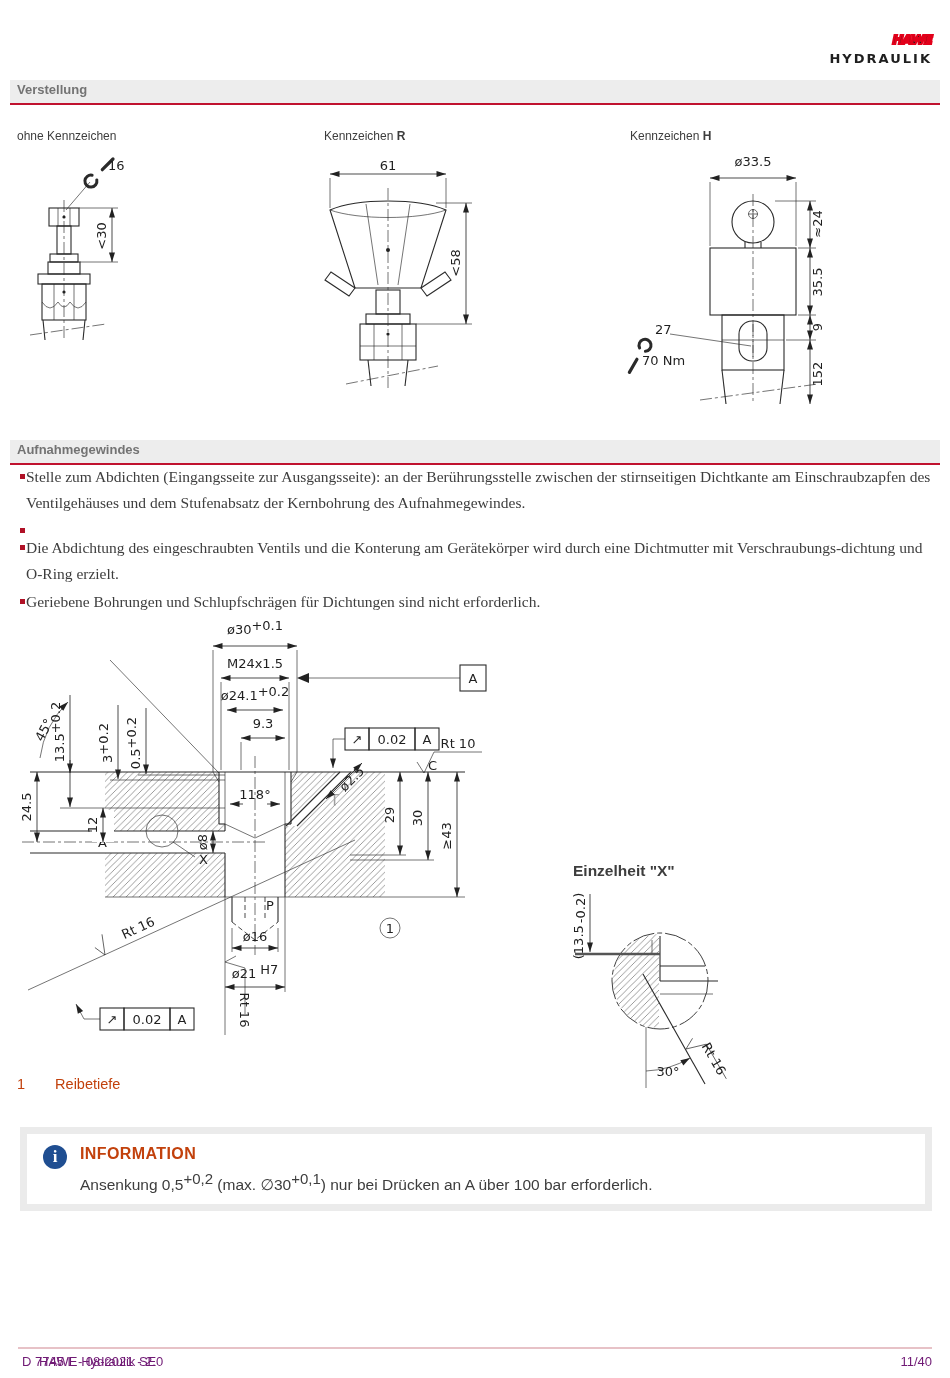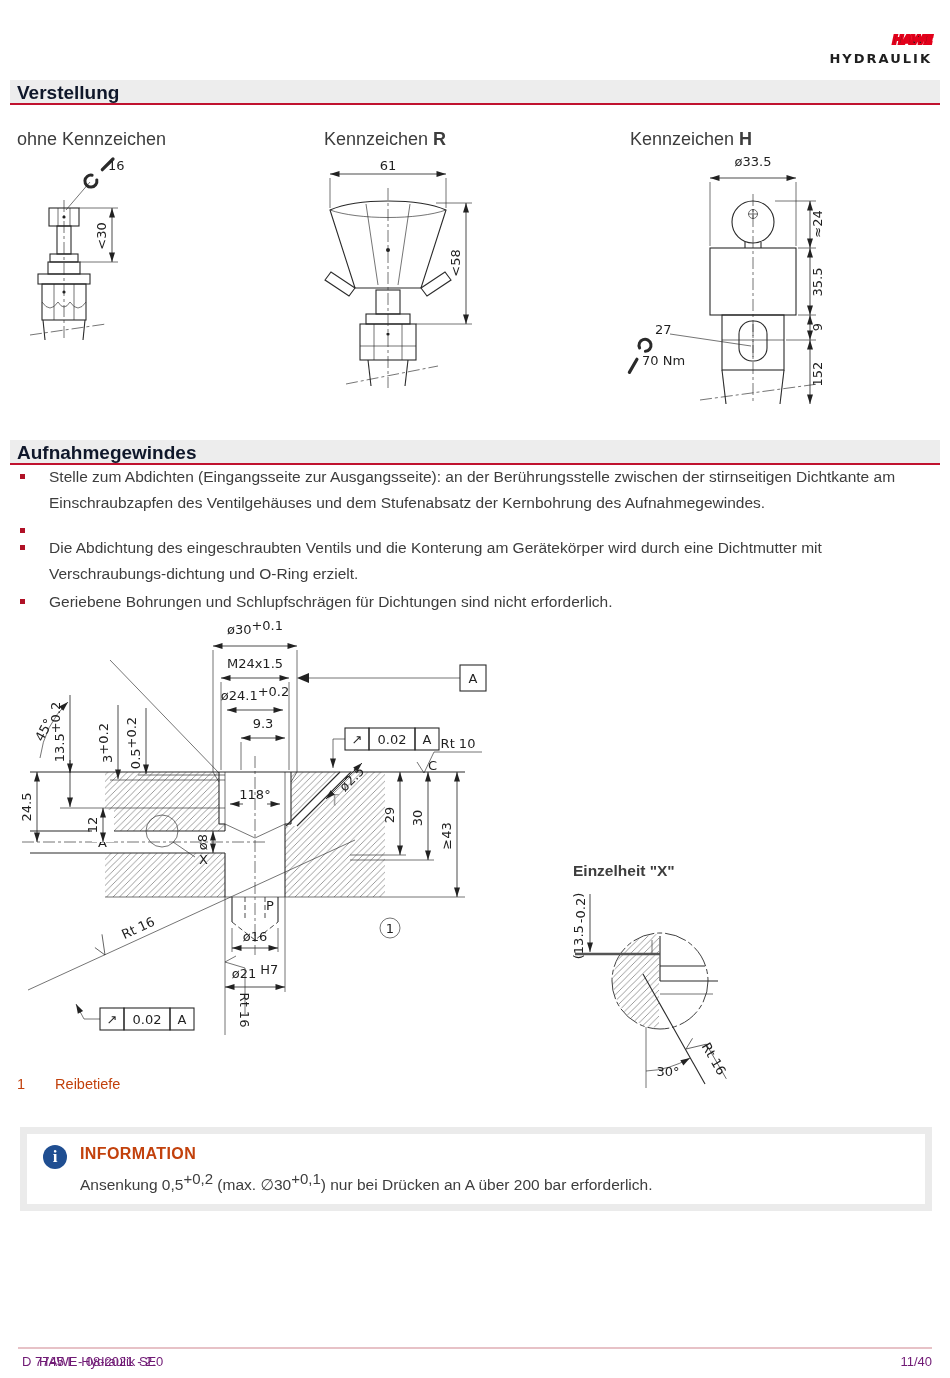--- a/index.html
+++ b/index.html
@@ -1,24 +1,24 @@
 <!DOCTYPE html>
 <html><head>
 <meta charset="utf-8">
 <style>
   html,body{margin:0;padding:0;background:#fff;}
   .page{position:relative;width:950px;height:1378px;background:#fff;overflow:hidden;
         font-family:"Liberation Sans",sans-serif;color:#3d3d3d;}
   .abs{position:absolute;}
   .band{position:absolute;left:10px;width:930px;height:25px;background:#ededed;
         border-bottom:2px solid #c0122f;box-sizing:border-box;
-        color:#0f172a;font-weight:bold;font-size:19px;padding:2px 4px 0 7px;}
-  .caption{position:absolute;top:129px;font-size:18px;color:#3d3d3d;}
+        color:#737373;font-weight:bold;font-size:13px;padding:2px 4px 0 7px;}
+  .caption{position:absolute;top:129px;font-size:12px;color:#3d3d3d;}
   .bullets{position:absolute;left:20px;top:464px;width:912px;}
-  .bullet-row{display:flex;gap:24px;margin-bottom:2px;font-size:15.5px;line-height:26px;}
+  .bullet-row{display:flex;gap:1px;margin-bottom:2px;font-size:15.5px;line-height:26px;font-family:Liberation Serif, serif;}
   .sq{width:5px;height:5px;background:#b01126;margin-top:10px;flex:none;}
   .detail-title{position:absolute;left:573px;top:862px;font-size:15.5px;font-weight:bold;color:#3d3d3d;}
   .footnote{position:absolute;top:1076px;left:17px;font-size:14.5px;color:#c2410c;}
   .footnote .fn-label{margin-left:26px;}
   .infobox{position:absolute;left:20px;top:1127px;width:912px;height:84px;background:#ebebeb;
            box-sizing:border-box;padding:7px;}
   .infobox-inner{background:#fff;height:100%;box-sizing:border-box;display:flex;gap:13px;padding:11px 16px;}
   .info-icon{width:24px;height:24px;border-radius:50%;background:#1f4e91;color:#fff;flex:none;
              font-weight:bold;font-size:17px;text-align:center;line-height:24px;
              font-family:"Liberation Serif",serif;}
@@ -411,21 +411,21 @@
     <span>1</span>
     <span class="fn-label">Reibetiefe</span>
   </div>
 
   <div class="infobox">
     <div class="infobox-inner">
       <div class="info-icon">i</div>
       <div>
         <div class="info-title">INFORMATION</div>
         <div class="info-body">
-          <span>Ansenkung 0,5</span><span class="sup">+0,2</span><span> (max. ∅30</span><span class="sup">+0,1</span><span>) nur bei Drücken an A über 200 bar erforderlich.</span>
+          <span>Ansenkung 0,5</span><span class="sup">+0,2</span><span> (max. ∅30</span><span class="sup">+0,1</span><span>) nur bei Drücken an A über 100 bar erforderlich.</span>
         </div>
       </div>
     </div>
   </div>
 
   <div class="footer-line"></div>
   <div class="footer-text" style="left:17px">HAWE Hydraulik SE</div>
   <div class="footer-text" style="left:0;width:950px;text-align:left">D 7745 L - 08-2021 - 2.0</div>
   <div class="footer-text" style="right:18px">11/40</div>
 

